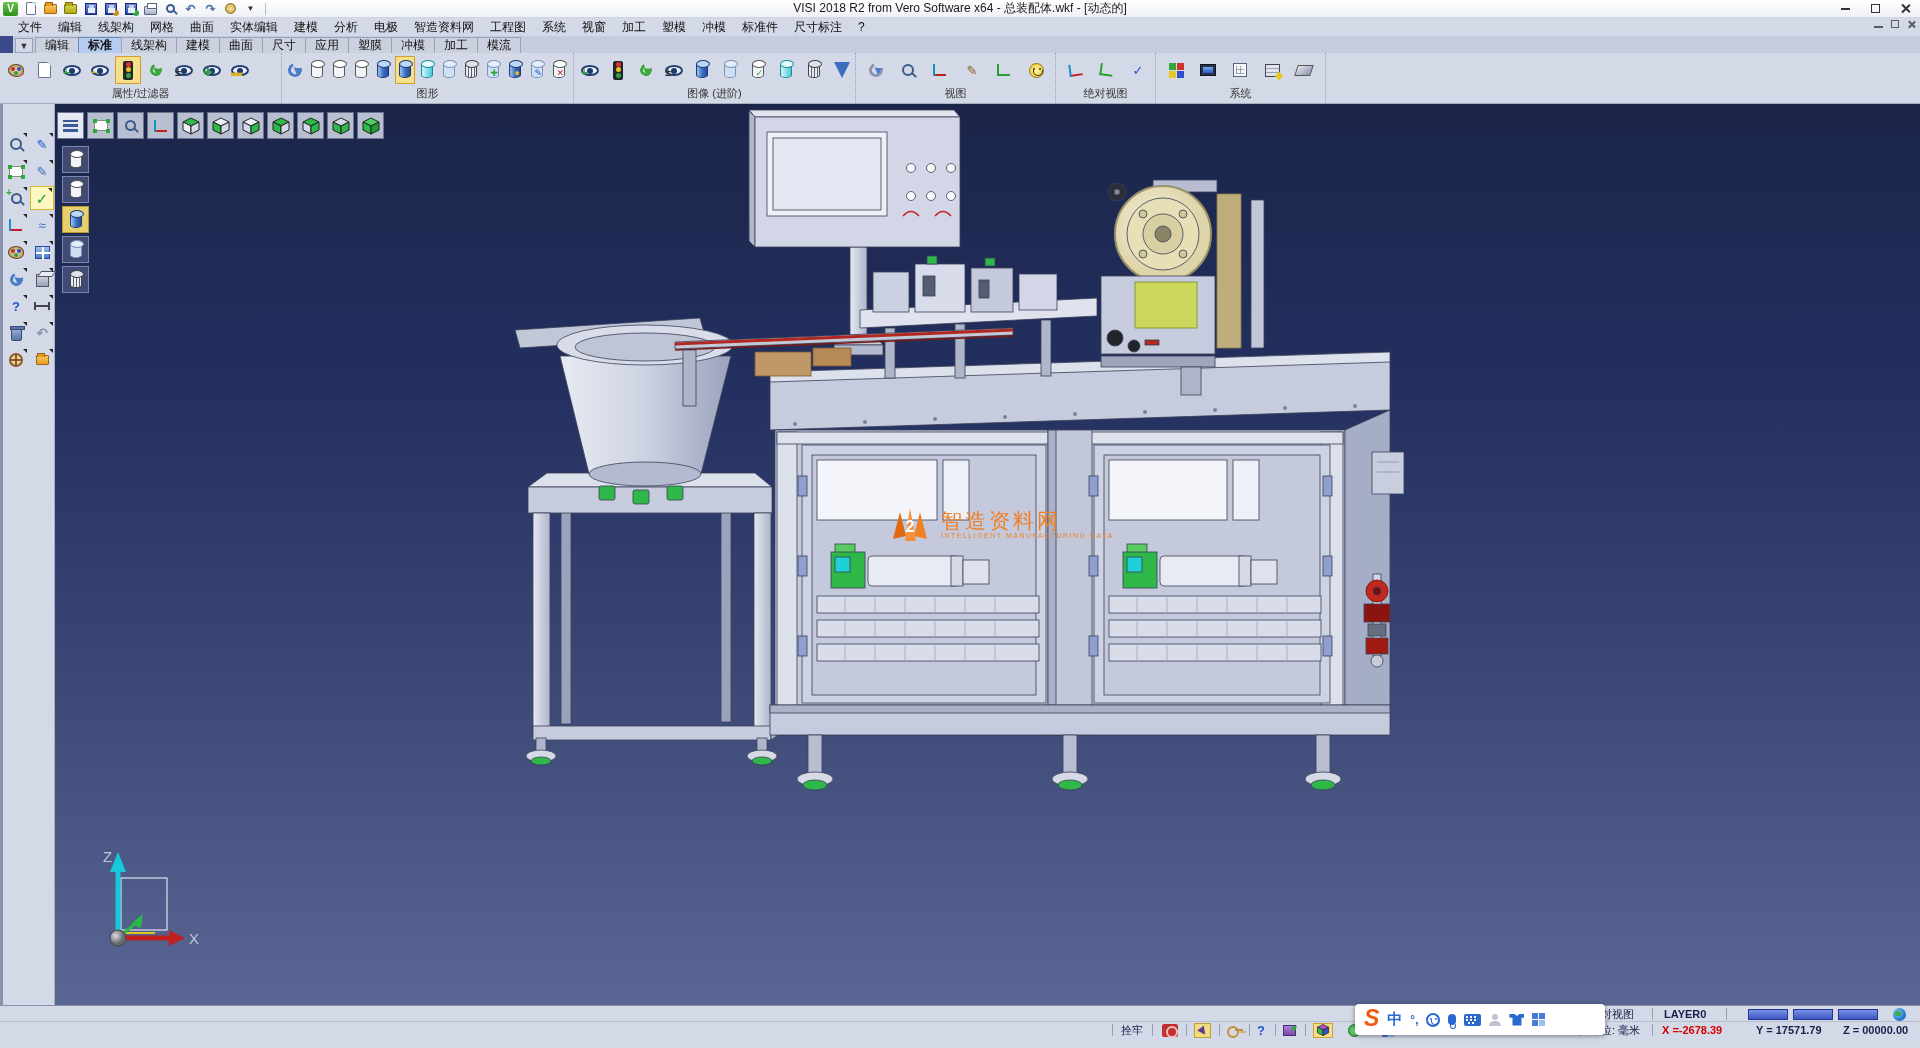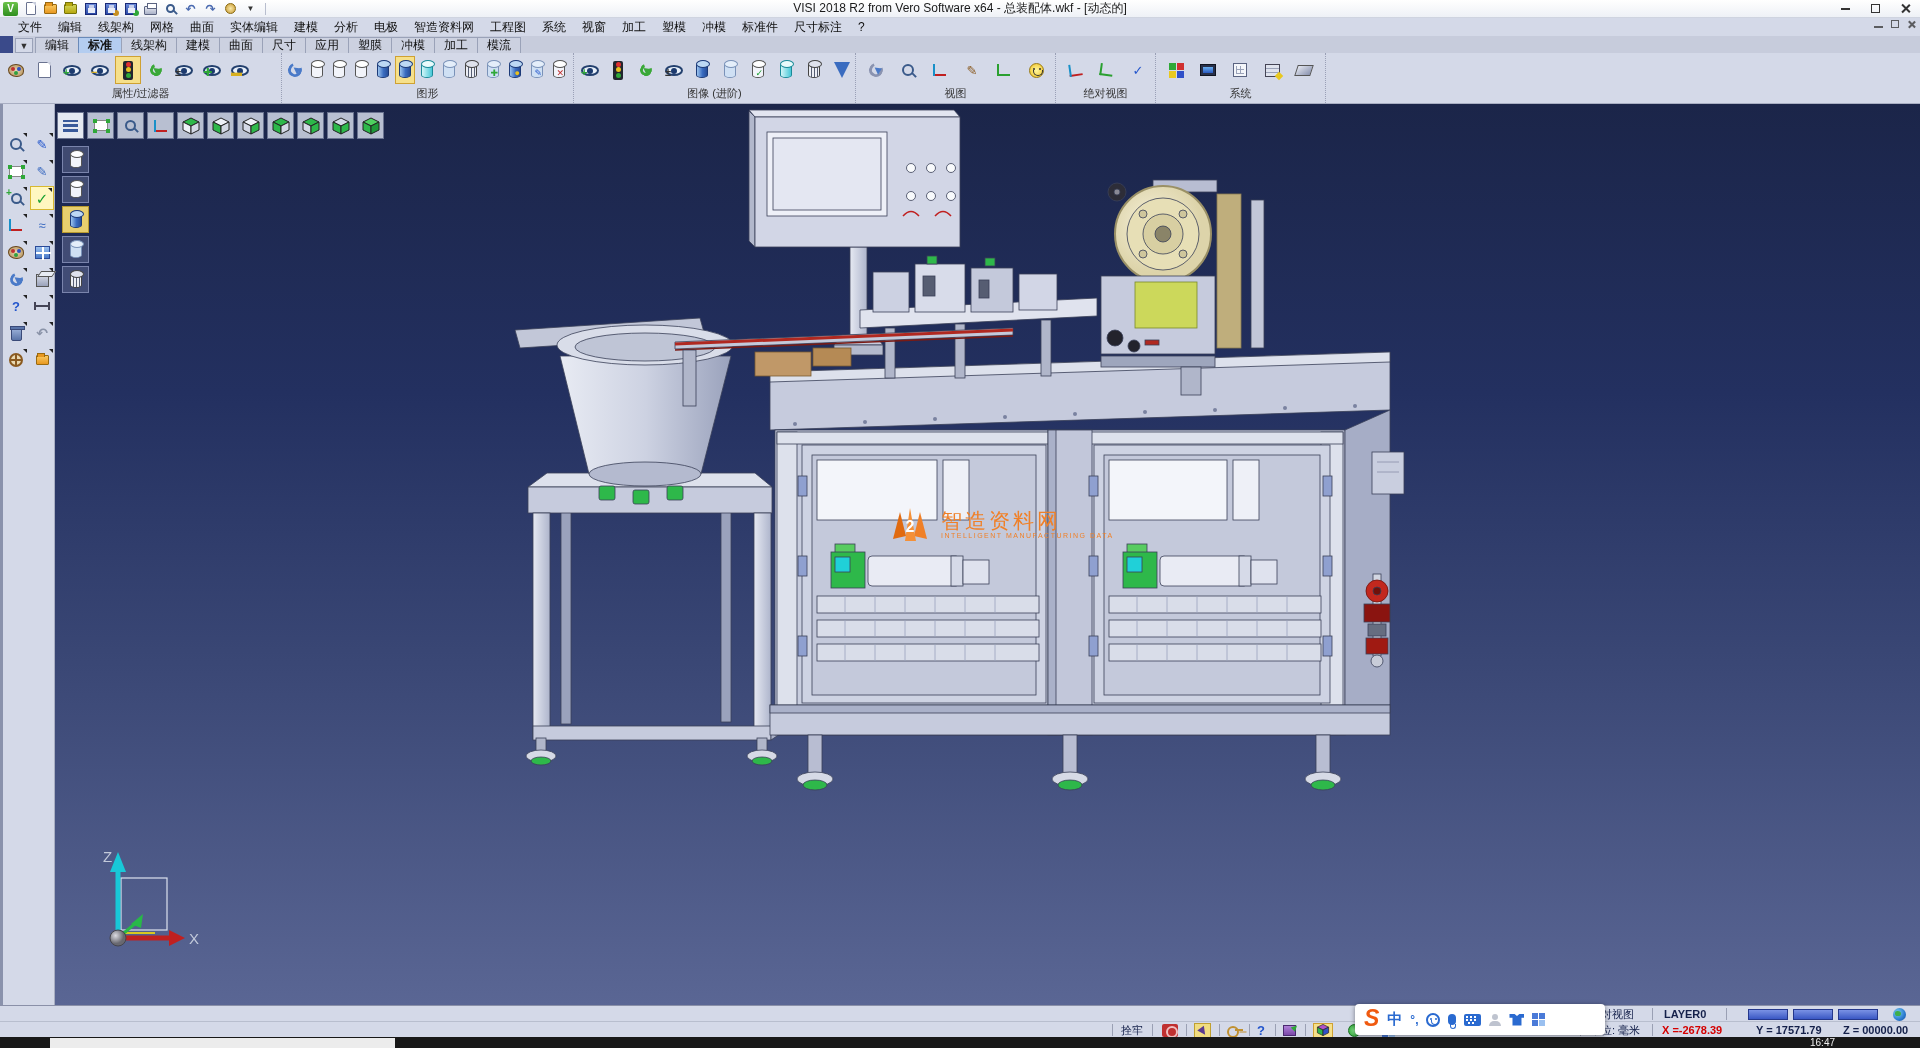--- a/index.html
+++ b/index.html
@@ -959,24 +959,20 @@
       </div>
     <div class="spos" style="left:1490px">E3: 1.00 P3: 1.00</div>
     <div class="vsep" style="left:1580px"></div>
     <div class="spos" style="left:1590px">单位: 毫米</div>
     <div class="vsep" style="left:1652px"></div>
     <div class="spos red bold" style="left:1662px">X =-2678.39</div>
     <div class="spos bold" style="left:1756px">Y = 17571.79</div>
     <div class="spos bold" style="left:1843px">Z = 00000.00</div>
   </div>
 
-  <div class="taskbar">
-    <div class="tb-search"></div>
-    <div class="tb-clock">16:47</div>
-  </div>
 
   <div class="ime">
     <span class="s-logo">S</span>
     <span class="ime-zh">中</span>
     <span class="ime-punct">°,</span>
     <span class="ime-smile"></span>
     <span class="ime-mic"></span>
     <span class="ime-kbd"></span>
     <span class="ime-person"></span>
     <span class="ime-shirt"></span>

